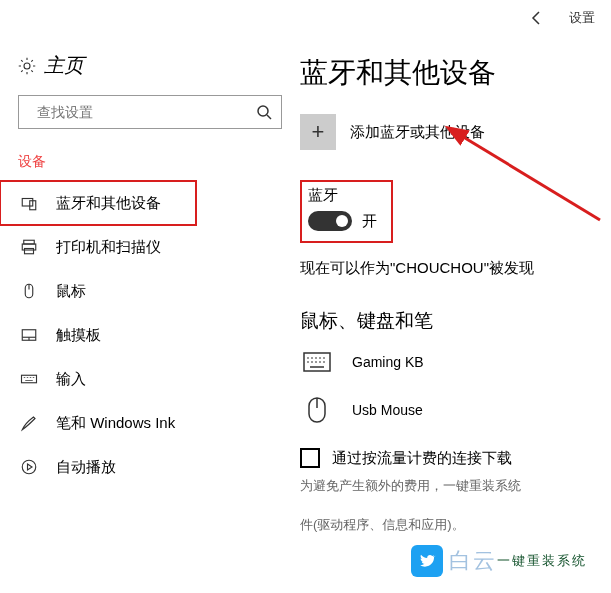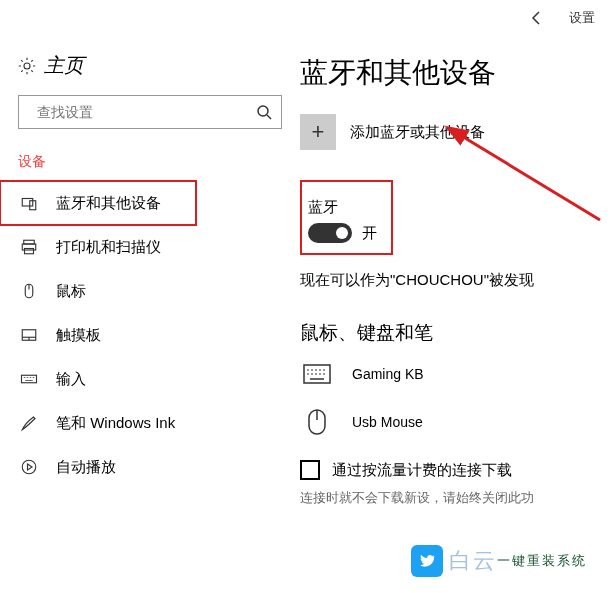--- a/index.html
+++ b/index.html
@@ -112,21 +112,21 @@
   align-items: center;
   justify-content: center;
   font-size: 22px;
   color: #333;
   cursor: pointer;
 }
 .add-label { font-size: 15px; margin-left: 14px; }
 .bt-section {
   border: 2.5px solid #d81e1e;
   display: inline-block;
-  padding: 16px 14px 10px 6px;
+  padding: 4px 14px 10px 6px;
   margin-bottom: 8px;
 }
 .bt-label { font-size: 15px; margin-bottom: 6px; }
 .toggle {
   display: flex;
   align-items: center;
 }
 .toggle-switch {
   width: 44px;
   height: 20px;
@@ -345,22 +345,23 @@
           </svg>
       </span>
       <span class="device-label">Usb Mouse</span>
     </div>
 
     <div class="metered">
       <div class="checkbox"></div>
       <div class="metered-label">通过按流量计费的连接下载</div>
     </div>
     <div class="desc-text">
-      <span>连接时就不会下载新设，请始终关闭此功</span><br>
+      <span>为避免产生额外的费用，一键重装系统</span><br>
       <br>
+      <span>件(驱动程序、信息和应用)。</span>
     </div>
   </div>
 </div>
 
 <svg class="annotation-arrow" style="left:440px;top:120px" width="170" height="110">
   <defs>
       <marker id="ah" markerWidth="10" markerHeight="10" refX="2" refY="3" orient="auto">
         <path d="M0,0 L0,6 L8,3 z" fill="#d81e1e"></path>
       </marker>
     </defs>

